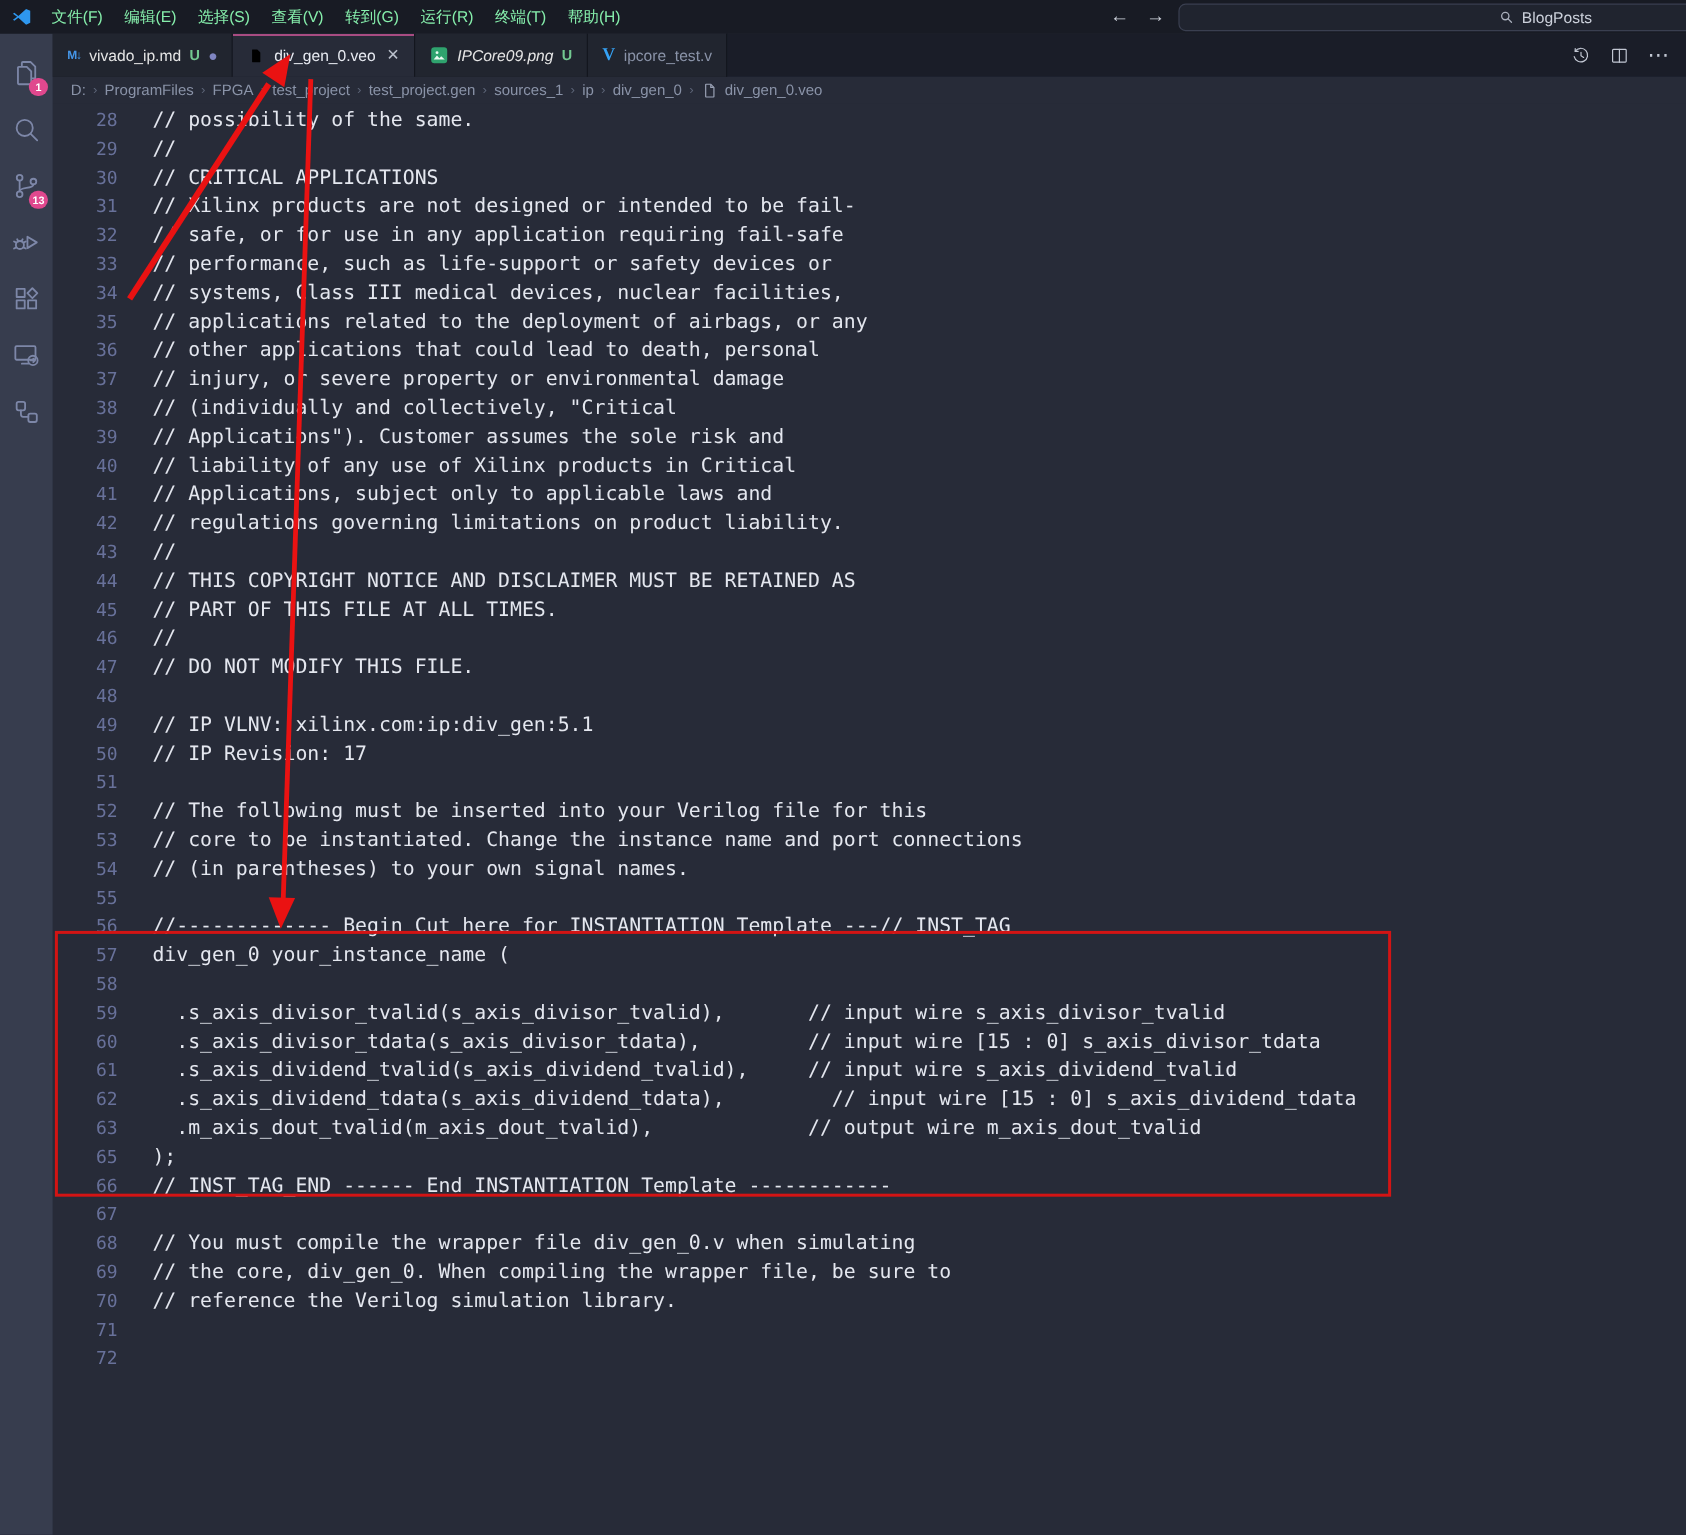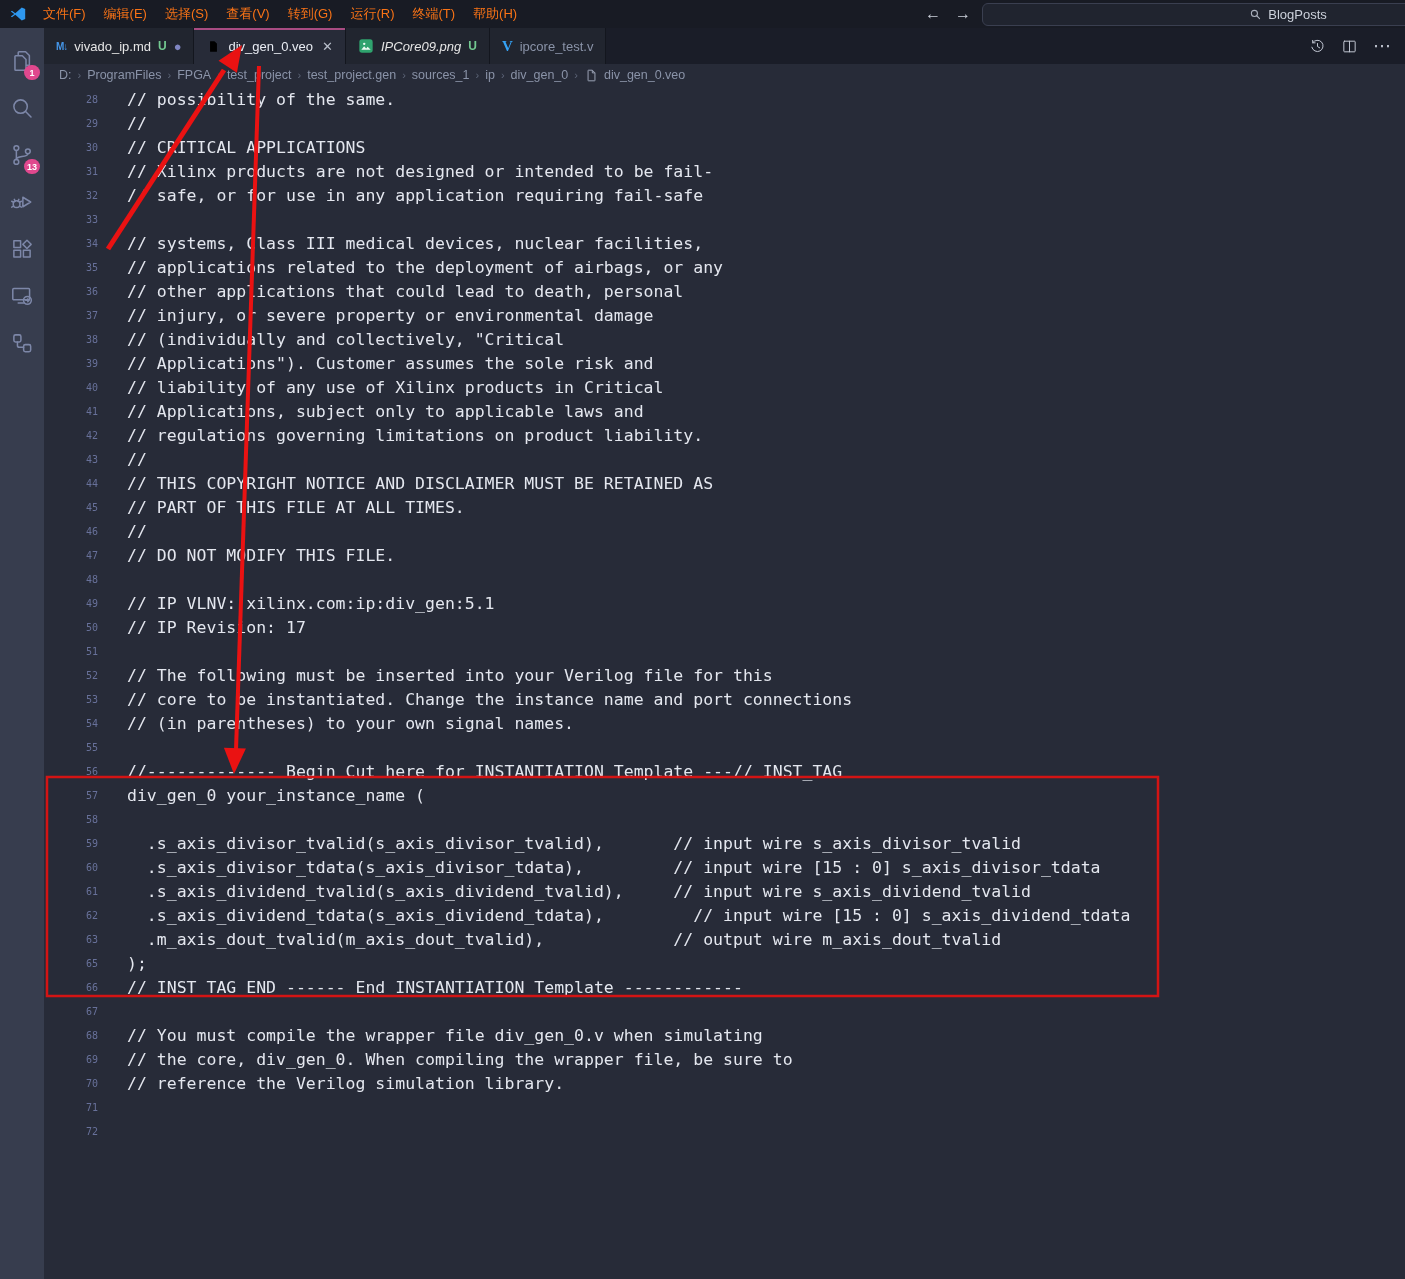--- a/index.html
+++ b/index.html
@@ -2,21 +2,21 @@
 <html><head>
 <meta charset="utf-8">
 <style>
   html,body{margin:0;padding:0;width:1405px;height:1279px;overflow:hidden;background:#272b38;
     font-family:"Liberation Sans","DejaVu Sans",sans-serif;}
   .app{width:1405px;height:1279px;display:flex;flex-direction:column;position:relative;}
 
   
   .titlebar{height:28px;background:#181b24;display:flex;align-items:center;padding-left:8px;flex:none;position:relative;}
   .logo{width:20px;height:20px;display:flex;align-items:center;justify-content:center;margin-right:6px;}
-  .menu-item{padding:0 9px;height:28px;line-height:28px;font-size:13px;color:#f97316;cursor:default;}
+  .menu-item{padding:0 9px;height:28px;line-height:28px;font-size:13px;color:#86efac;cursor:default;}
   .nav-arrow{position:absolute;top:0;height:28px;line-height:27px;font-size:16px;color:#ccd1db;}
   .nav-back{left:925px;} .nav-forward{left:955px;}
   .search-box{position:absolute;left:982px;top:3px;width:610px;height:21px;background:#20242f;
     border:1px solid #3a3f50;border-radius:6px;display:flex;align-items:center;justify-content:center;
     gap:6px;color:#ccd1db;font-size:13px;}
   .search-box svg{flex:none;}
 
   
   .main{flex:1;display:flex;min-height:0;}
   .activitybar{width:44px;background:#373d4e;flex:none;display:flex;flex-direction:column;align-items:center;padding-top:9px;}
@@ -46,21 +46,21 @@
   
   .breadcrumb{height:22px;background:#272b38;display:flex;align-items:center;padding-left:15px;
     font-size:12.5px;color:#8a93a8;gap:6px;flex:none;}
   .crumb-sep{color:#5d6578;font-size:11px;}
   .crumb-file{display:flex;align-items:center;gap:5px;}
 
   
   .code-area{flex:1;background:#272b38;padding-top:2px;
     font-family:"DejaVu Sans Mono","Liberation Mono",monospace;font-size:16.5px;line-height:24px;color:#e4e7ef;}
   .line{display:flex;height:24px;white-space:pre;}
-  .ln{width:54px;flex:none;text-align:right;color:#68719a;font-size:10px;margin-right:29px;}
+  .ln{width:54px;flex:none;text-align:right;color:#68719a;font-size:15px;margin-right:29px;}
   .code{white-space:pre;}
 
   
   .overlay{position:absolute;left:0;top:0;width:1405px;height:1279px;pointer-events:none;z-index:50;}
 </style>
 </head>
 <body>
 
 <div class="app">
 
@@ -236,21 +236,21 @@
             <span>div_gen_0.veo</span>
           </span>
         </div>
 
       <div class="code-area" id="code-area">
           <div class="line"><span class="ln">28</span><span class="code">// possibility of the same.</span></div>
           <div class="line"><span class="ln">29</span><span class="code">//</span></div>
           <div class="line"><span class="ln">30</span><span class="code">// CRITICAL APPLICATIONS</span></div>
           <div class="line"><span class="ln">31</span><span class="code">// Xilinx products are not designed or intended to be fail-</span></div>
           <div class="line"><span class="ln">32</span><span class="code">// safe, or for use in any application requiring fail-safe</span></div>
-          <div class="line"><span class="ln">33</span></div>
+          <div class="line"><span class="ln">33</span><span class="code">// performance, such as life-support or safety devices or</span></div>
           <div class="line"><span class="ln">34</span><span class="code">// systems, Class III medical devices, nuclear facilities,</span></div>
           <div class="line"><span class="ln">35</span><span class="code">// applications related to the deployment of airbags, or any</span></div>
           <div class="line"><span class="ln">36</span><span class="code">// other applications that could lead to death, personal</span></div>
           <div class="line"><span class="ln">37</span><span class="code">// injury, or severe property or environmental damage</span></div>
           <div class="line"><span class="ln">38</span><span class="code">// (individually and collectively, "Critical</span></div>
           <div class="line"><span class="ln">39</span><span class="code">// Applications"). Customer assumes the sole risk and</span></div>
           <div class="line"><span class="ln">40</span><span class="code">// liability of any use of Xilinx products in Critical</span></div>
           <div class="line"><span class="ln">41</span><span class="code">// Applications, subject only to applicable laws and</span></div>
           <div class="line"><span class="ln">42</span><span class="code">// regulations governing limitations on product liability.</span></div>
           <div class="line"><span class="ln">43</span><span class="code">//</span></div>

